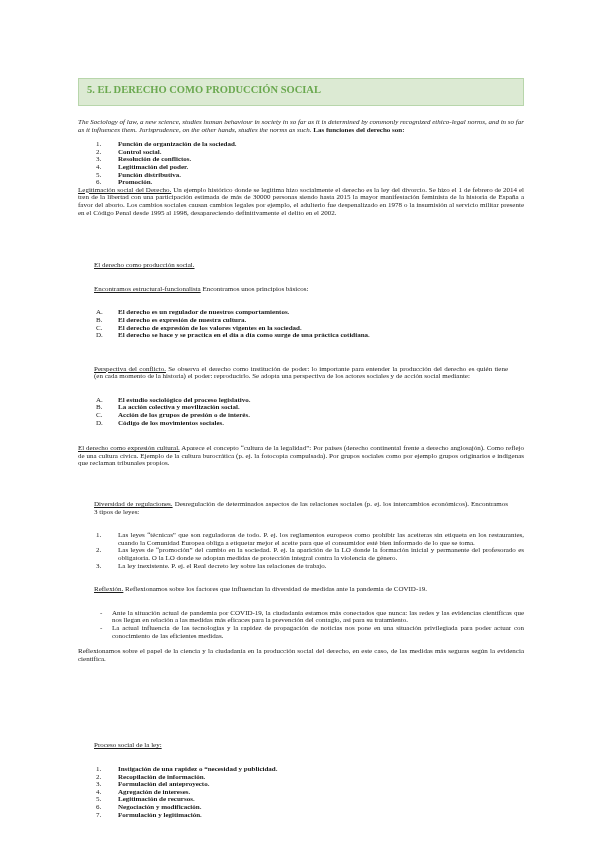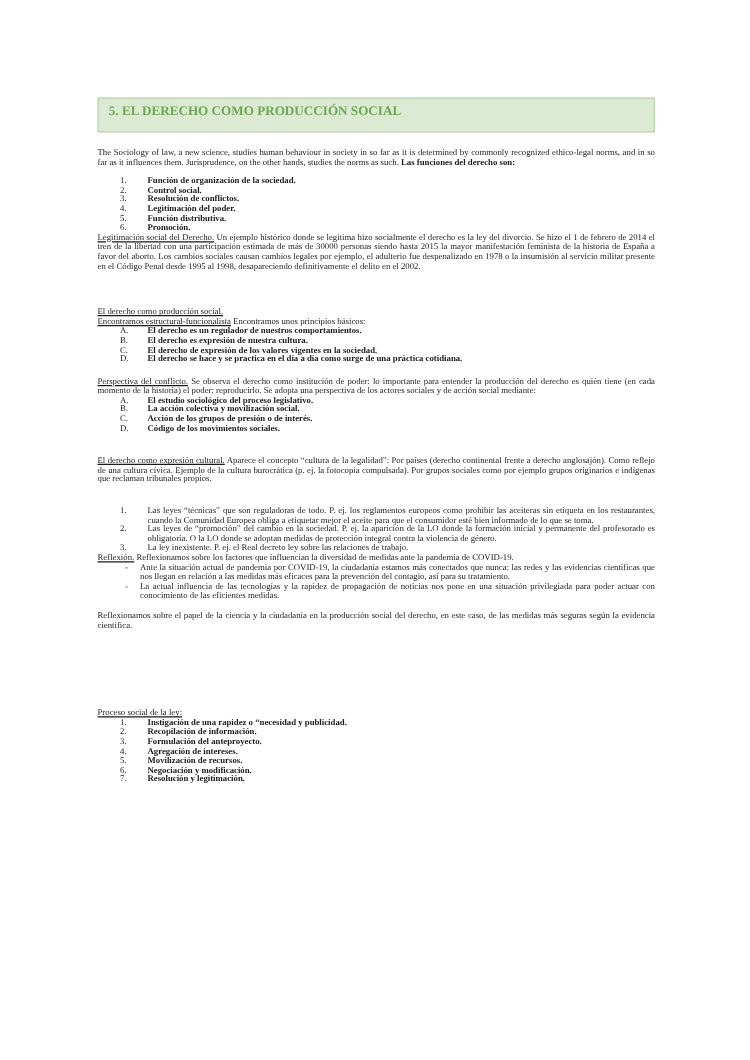--- a/index.html
+++ b/index.html
@@ -12,22 +12,22 @@
   .banner{
     background:#dcead3;border:1px solid #b8d6ab;
     padding:5px 8px 9px 8px;margin-bottom:13px;
     font-weight:bold;font-size:10.5px;line-height:12px;color:#6aa84f;
   }
   h2{
     font-size:8.5px;line-height:9px;color:#6aa84f;font-weight:bold;
     margin:0 0 9px 0;letter-spacing:.2px;
   }
   p{font-size:7px;line-height:7.6px;text-align:justify;margin:0 0 7px 0;}
-  p.tight{margin:0;}
-  .it{margin-top:44px;}
+  p.tight{margin:16px;}
+  .it{font-style:italic;margin-top:44px;}
   .b{font-weight:bold;}
   .lead{text-decoration:underline;}
   .olist{margin:0 0 0 0;}
   .li{display:flex;font-size:7px;line-height:7.6px;}
   .li .num{flex:none;width:22px;margin-left:18px;}
   .li .txt{flex:1;text-align:justify;}
   .li.boldtxt .txt{font-weight:bold;}
   .li.dash .num{width:12px;margin-left:22px;}
   .sp22{height:22px;}
   .sp10{height:10px;}
@@ -124,20 +124,21 @@
           <span class="txt">Código de los movimientos sociales.</span>
         </div>
     </div>
 
     <div class="sp18"></div>
 
     <p><span class="lead">El derecho como expresión cultural.</span> <span>Aparece el concepto “cultura de la legalidad”: Por países (derecho continental frente a derecho anglosajón). Como reflejo de una cultura cívica. Ejemplo de la cultura burocrática (p. ej. la fotocopia compulsada). Por grupos sociales como por ejemplo grupos originarios e indígenas que reclaman tribunales propios.</span></p>
 
     <div class="sp10"></div>
 
+    <p class="tight"><span class="lead">Diversidad de regulaciones.</span> <span>Desregulación de determinados aspectos de las relaciones sociales (p. ej. los intercambios económicos). Encontramos 3 tipos de leyes:</span></p>
 
     <div class="olist">
       <div class="li">
           <span class="num">1.</span>
           <span class="txt">Las leyes “técnicas” que son reguladoras de todo. P. ej. los reglamentos europeos como prohibir las aceiteras sin etiqueta en los restaurantes, cuando la Comunidad Europea obliga a etiquetar mejor el aceite para que el consumidor esté bien informado de lo que se toma.</span>
         </div>
       <div class="li">
           <span class="num">2.</span>
           <span class="txt">Las leyes de “promoción” del cambio en la sociedad. P. ej. la aparición de la LO donde la formación inicial y permanente del profesorado es obligatoria. O la LO donde se adoptan medidas de protección integral contra la violencia de género.</span>
         </div>
@@ -183,26 +184,26 @@
       <div class="li boldtxt">
           <span class="num">3.</span>
           <span class="txt">Formulación del anteproyecto.</span>
         </div>
       <div class="li boldtxt">
           <span class="num">4.</span>
           <span class="txt">Agregación de intereses.</span>
         </div>
       <div class="li boldtxt">
           <span class="num">5.</span>
-          <span class="txt">Movilización de recursos.</span>
+          <span class="txt">Legitimación de recursos.</span>
         </div>
       <div class="li boldtxt">
           <span class="num">6.</span>
           <span class="txt">Negociación y modificación.</span>
         </div>
       <div class="li boldtxt">
           <span class="num">7.</span>
-          <span class="txt">Resolución y legitimación.</span>
+          <span class="txt">Formulación y legitimación.</span>
         </div>
     </div>
 
   </div>
 </div>
 
 </body></html>

